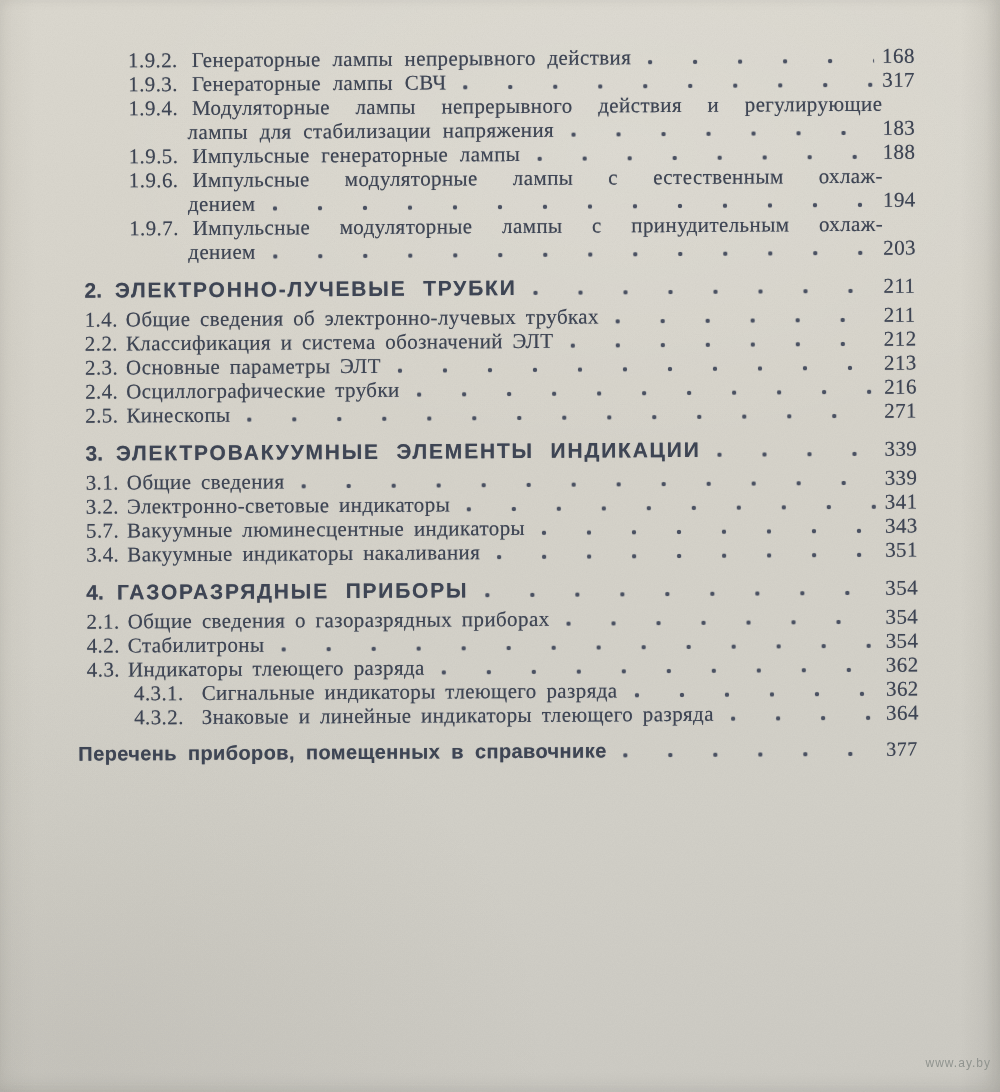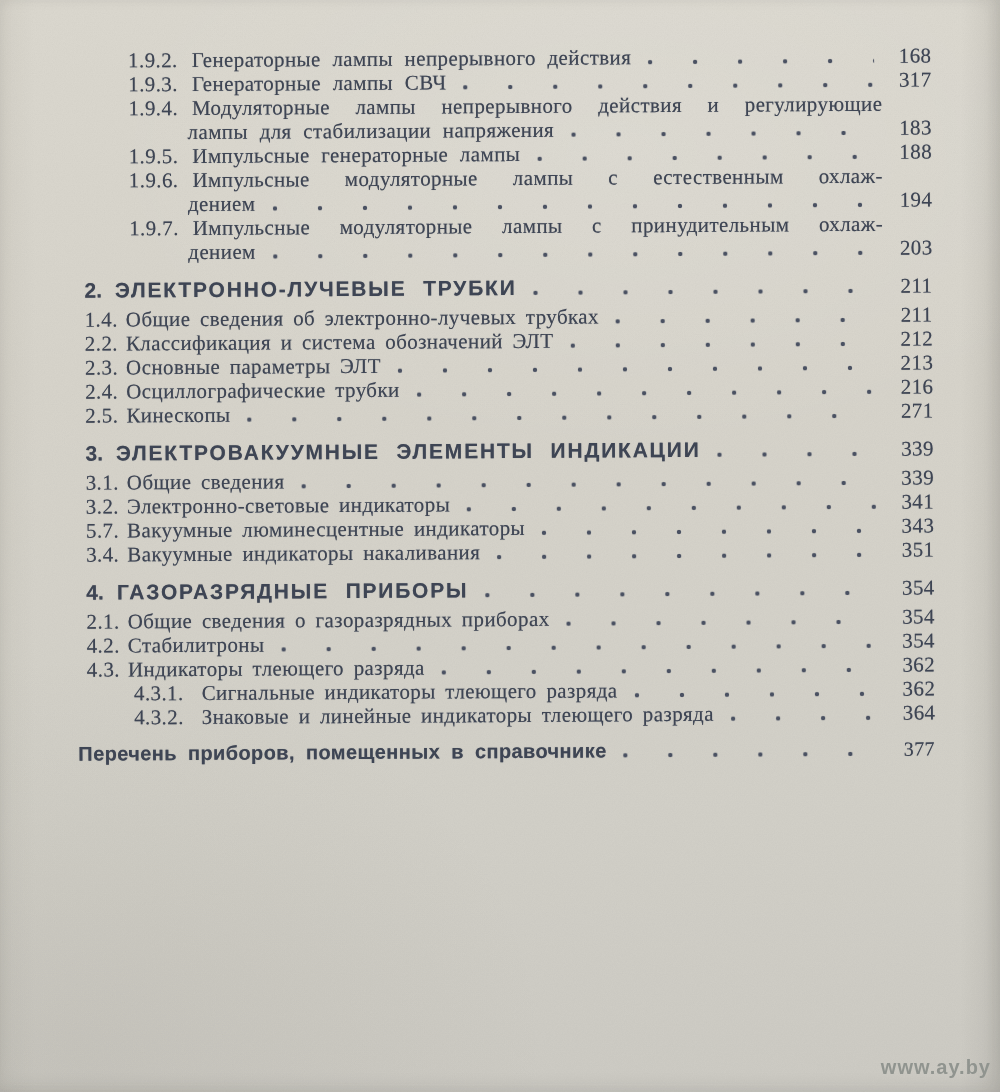--- a/index.html
+++ b/index.html
@@ -26,21 +26,21 @@
     color:var(--ink);
     font-family:"Liberation Serif","DejaVu Serif",serif;
     font-size:21px;line-height:24px;
     text-shadow:0 0 0.7px rgba(62,69,84,0.55);
     letter-spacing:0.4px;
   }
   .line{display:flex;align-items:baseline;}
   .num{flex:0 0 auto;white-space:pre;text-align:right;}
   .txt{white-space:pre-wrap;}
   .txt.justify{flex:1 1 auto;text-align:justify;text-align-last:justify;text-justify:inter-word;}
-  .pg{flex:0 0 66px;text-align:center;}
+  .pg{flex:0 0 66px;text-align:left;}
   .pgspace{flex:0 0 66px;}
   .leader{
     flex:1 1 auto;min-width:26px;align-self:flex-end;height:6px;
     margin:0 8px 4px 16px;
     background-image:radial-gradient(circle at 3px 3px, var(--ink-dot) 1.8px, rgba(0,0,0,0) 2.6px);
     background-size:45px 6px;background-repeat:repeat-x;
   }
   
   .sub{margin-left:45px;}
   .sub .num{margin-right:14px;}
@@ -60,23 +60,23 @@
   .chapter .num{margin-right:13px;letter-spacing:0;}
   .chapter .pg{font-family:"Liberation Serif","DejaVu Serif",serif;font-weight:normal;letter-spacing:0.4px;}
   .footer{
     margin:12px 0 0 -9px;
     font-family:"Liberation Sans","DejaVu Sans",sans-serif;
     font-weight:bold;font-size:20px;
     letter-spacing:0.4px;word-spacing:5px;
   }
   .footer .pg{font-family:"Liberation Serif","DejaVu Serif",serif;font-weight:normal;}
   .watermark{
-    position:absolute;right:9px;bottom:13px;
+    position:absolute;right:9px;bottom:22px;
     font-family:"Liberation Sans","DejaVu Sans",sans-serif;
-    font-size:20px;letter-spacing:1px;color:var(--wm);font-weight:bold;
+    font-size:12px;letter-spacing:1px;color:var(--wm);
   }
 </style>
 </head>
 <body>
 
 <div class="paper">
   <svg class="noise" width="1000" height="1092" xmlns="http://www.w3.org/2000/svg">
     <filter id="grain">
       <feTurbulence type="fractalNoise" baseFrequency="0.9" numOctaves="2" stitchTiles="stitch"></feTurbulence>
       <feColorMatrix type="saturate" values="0"></feColorMatrix>

